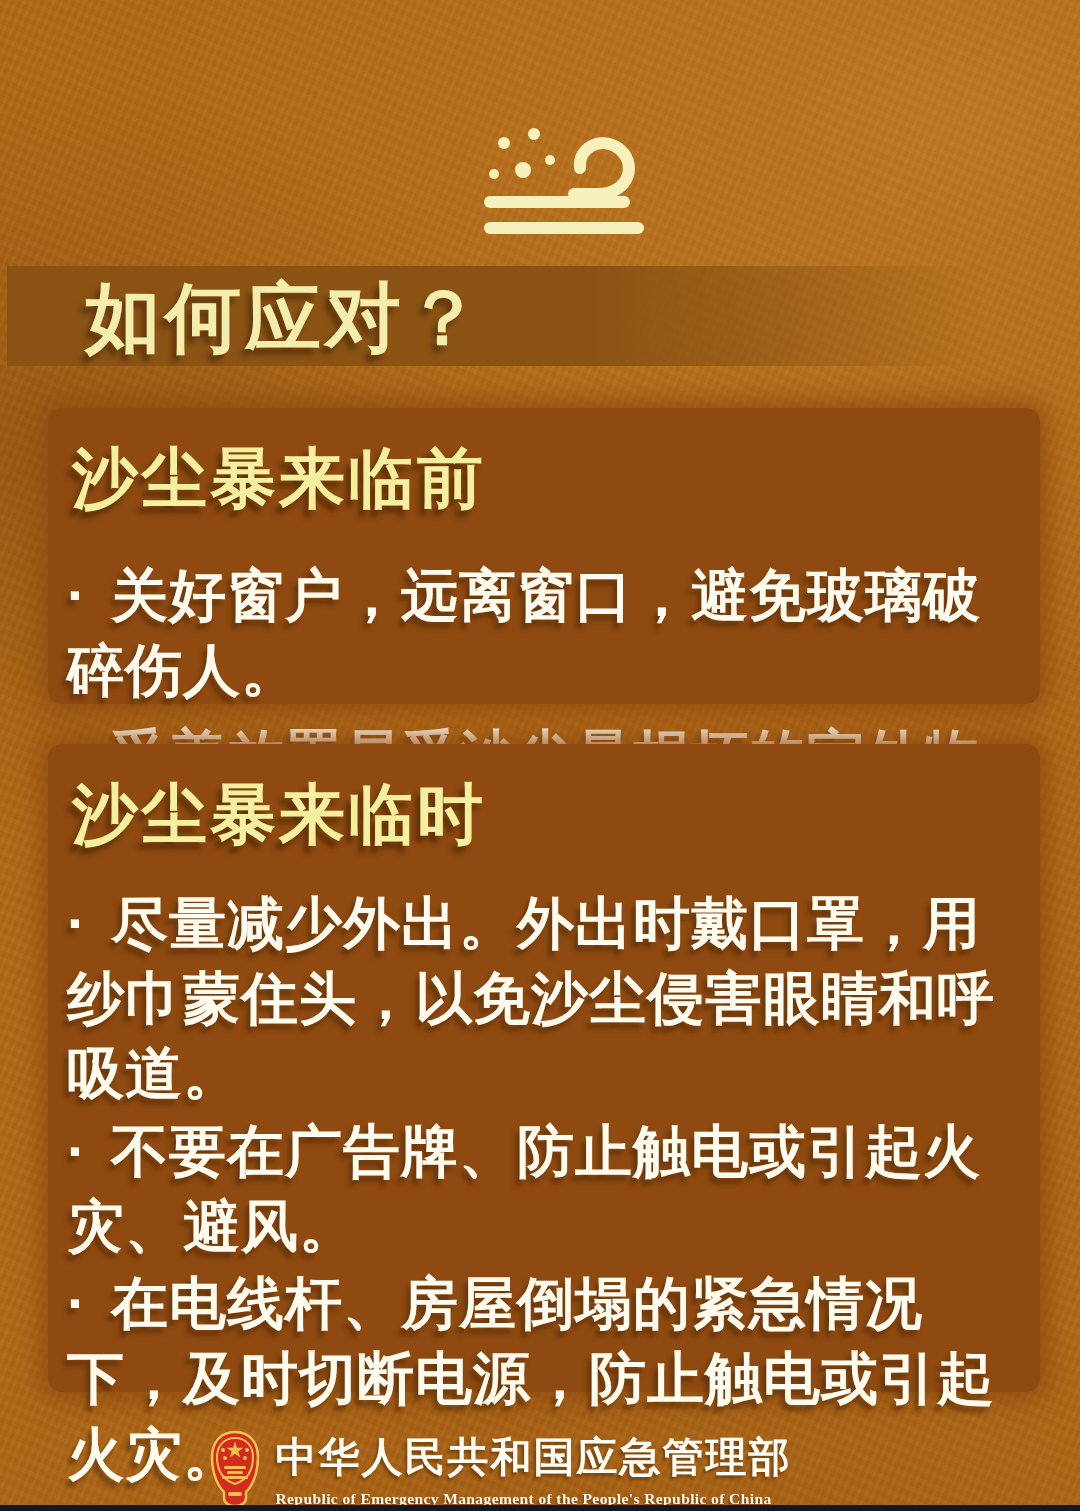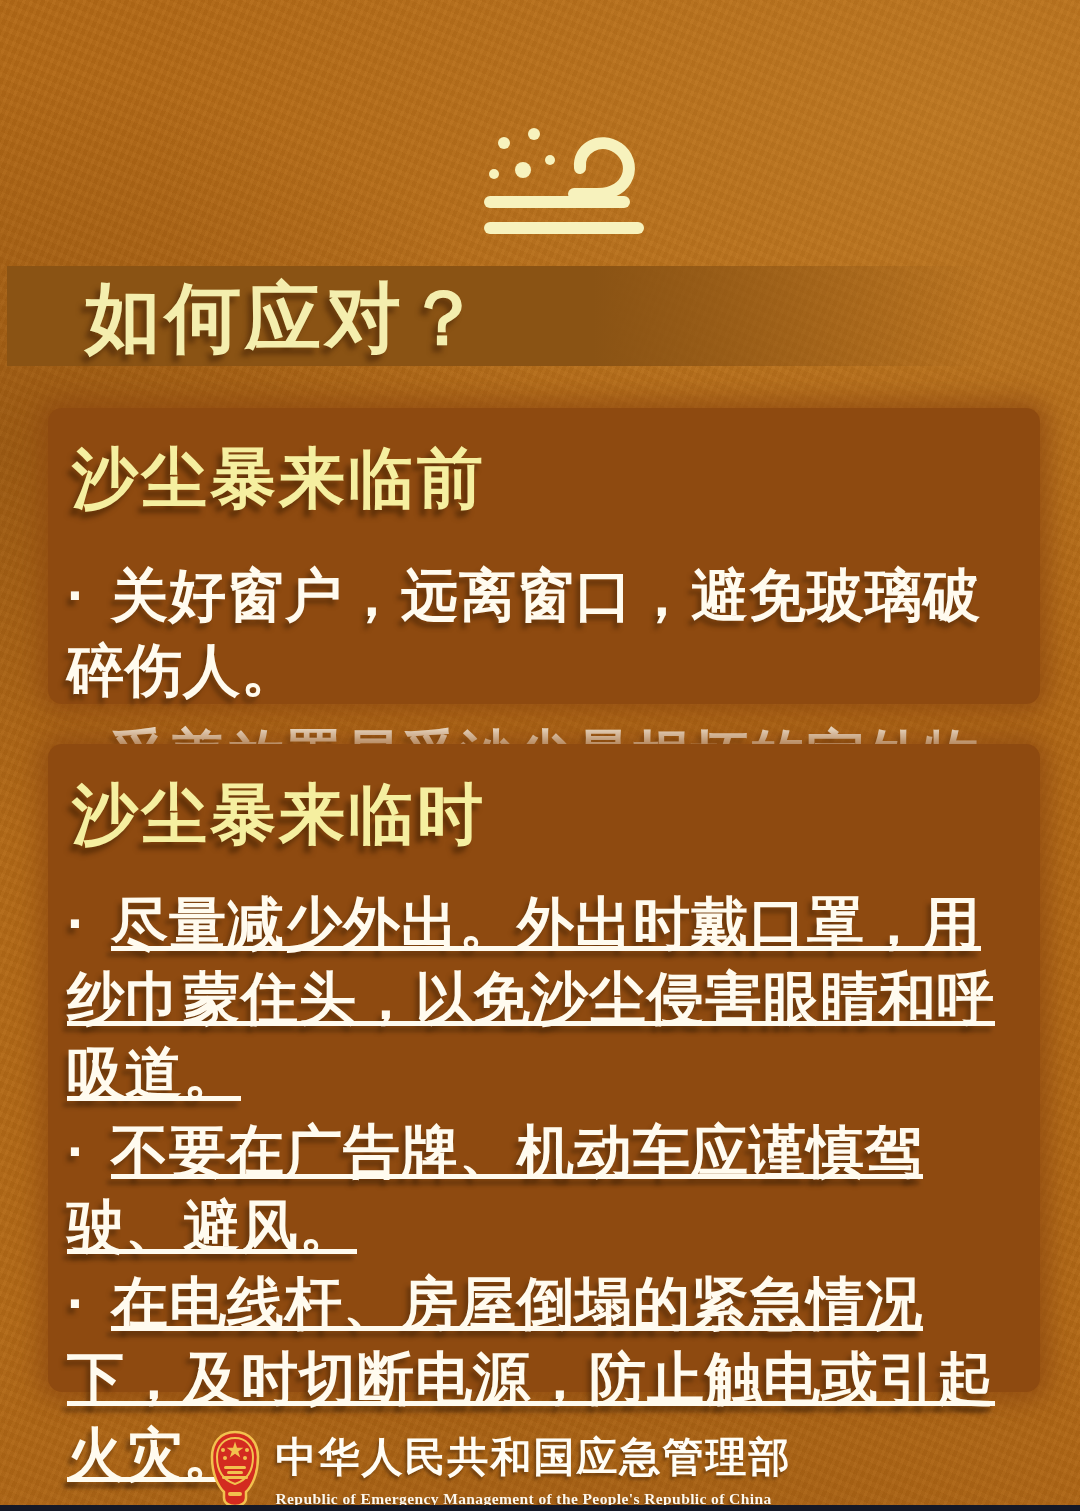--- a/index.html
+++ b/index.html
@@ -47,21 +47,21 @@
     white-space:nowrap;
   }
   .bullets{margin:34px 14px 0 10px;}
   .panel-2 .bullets{margin-top:26px;}
   .bullet{
     margin:0 0 11px 9px;
     font-size:57px;font-weight:700;color:#fffbef;
     line-height:1.32;letter-spacing:1px;
     text-shadow:-4px 6px 4px rgba(70,35,5,.5);
   }
-  .panel-2 .bullet{margin-bottom:2px;text-decoration:underline;}
+  .panel-2 .bullet{margin-bottom:2px;}
   .marker{display:inline-block;width:44px;text-align:left;}
   .footer{
     position:absolute;left:0;top:1430px;width:1001px;
     display:flex;justify-content:center;align-items:center;gap:16px;
   }
   .footer-text{display:flex;flex-direction:column;}
   .footer-cn{
     font-size:41px;font-weight:800;color:#fffdf6;letter-spacing:2px;
     text-shadow:-2px 3px 3px rgba(70,35,5,.5);white-space:nowrap;
   }
@@ -104,21 +104,21 @@
     <div class="bullets">
       <p class="bullet"><span class="marker">·</span><span>关好窗户，远离窗口，避免玻璃破碎伤人。</span></p>
       <p class="bullet"><span class="marker">·</span><span>妥善放置易受沙尘暴损坏的室外物品。</span></p>
     </div>
   </div>
 
   <div class="panel panel-2">
     <div class="sec-heading">沙尘暴来临时</div>
     <div class="bullets">
       <p class="bullet"><span class="marker">·</span><span>尽量减少外出。外出时戴口罩，用纱巾蒙住头，以免沙尘侵害眼睛和呼吸道。</span></p>
-      <p class="bullet"><span class="marker">·</span><span>不要在广告牌、机动车应谨慎驾驶、避风。</span></p>
+      <p class="bullet"><span class="marker">·</span><span>不要在广告牌、防止触电或引起火灾、避风。</span></p>
       <p class="bullet"><span class="marker">·</span><span>在电线杆、房屋倒塌的紧急情况下，及时切断电源，防止触电或引起火灾。</span></p>
     </div>
   </div>
 
   <div class="footer">
     <svg width="50" height="78" viewBox="0 0 50 78">
       <path d="M 25 2 C 40 2 48 13 48 27 C 48 44 42 56 36 62 L 36 68 C 36 73 31 76 25 76 C 19 76 14 73 14 68 L 14 62 C 8 56 2 44 2 27 C 2 13 10 2 25 2 Z" fill="#d32b20" stroke="#f2c14e" stroke-width="2.5"></path>
       <path d="M 25 8 C 36 8 43 16 43 27 C 43 40 37 50 25 54 C 13 50 7 40 7 27 C 7 16 14 8 25 8 Z" fill="none" stroke="#f2c14e" stroke-width="2"></path>
       <g fill="#f2c14e">
         <path d="M 25 12 l 2.2 6.8 h 7.2 l -5.8 4.2 l 2.2 6.8 l -5.8 -4.2 l -5.8 4.2 l 2.2 -6.8 l -5.8 -4.2 h 7.2 Z" transform="translate(0,-1) scale(0.9) translate(2.8,2)"></path>

